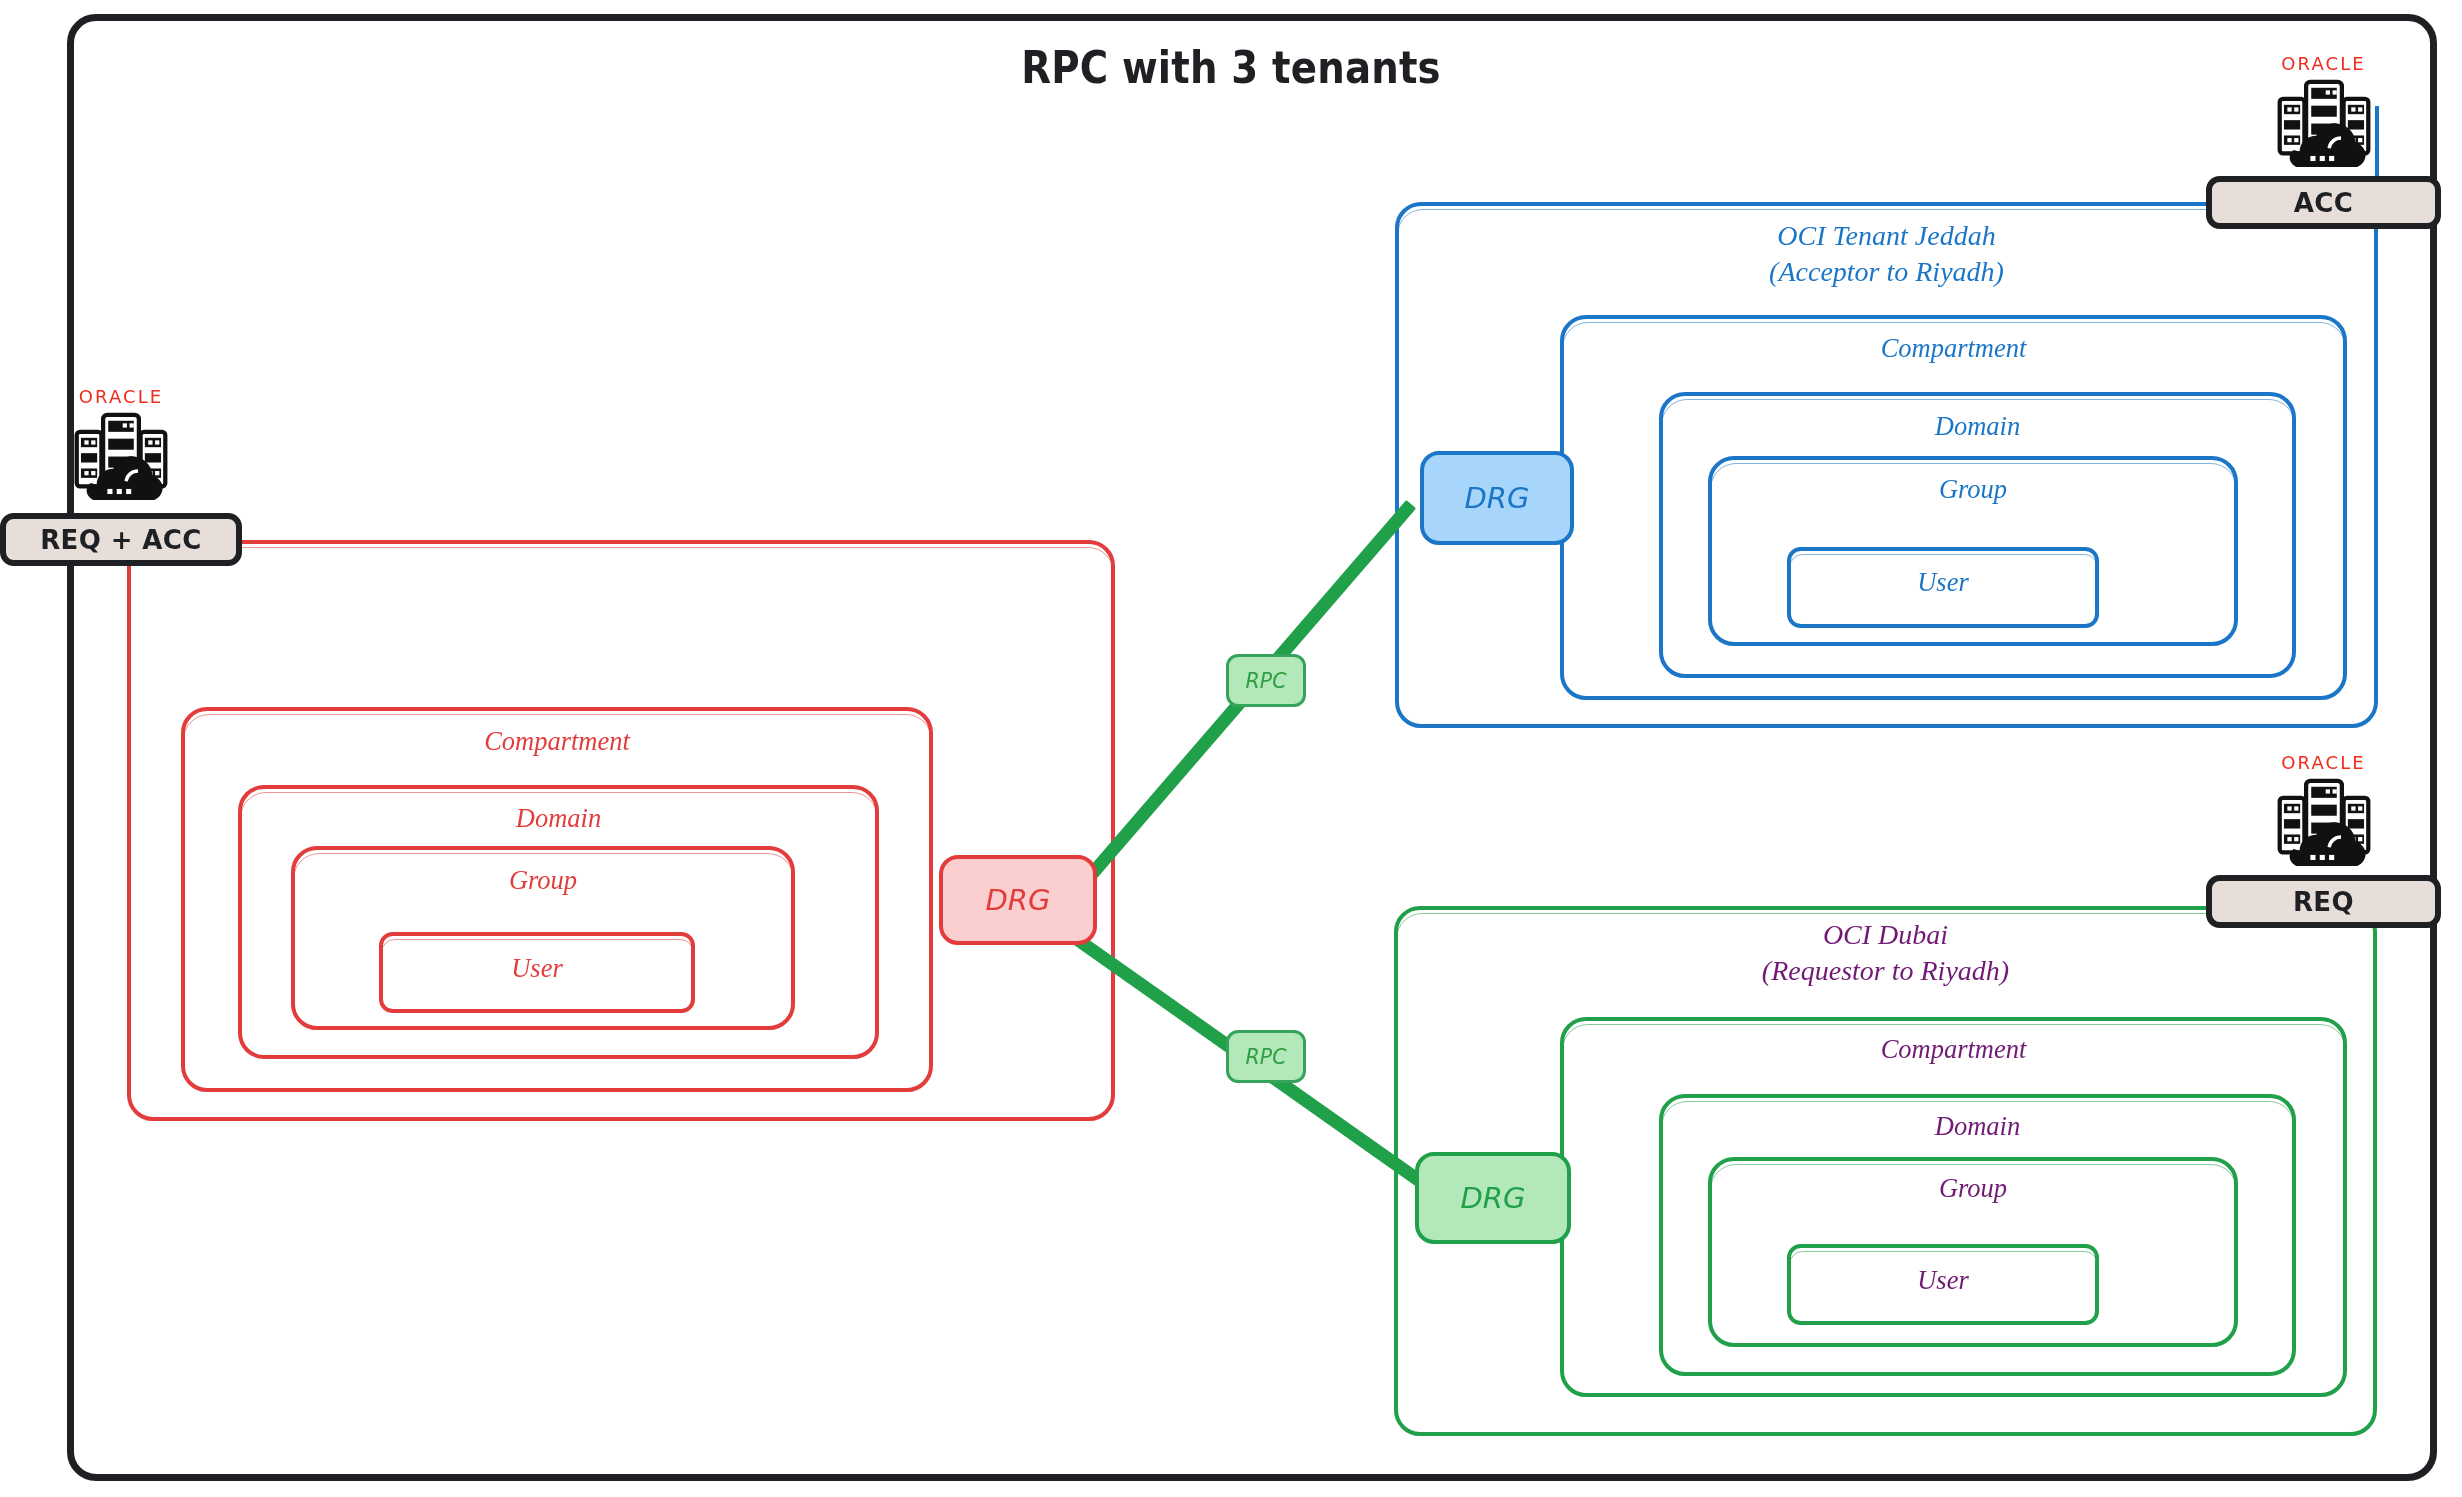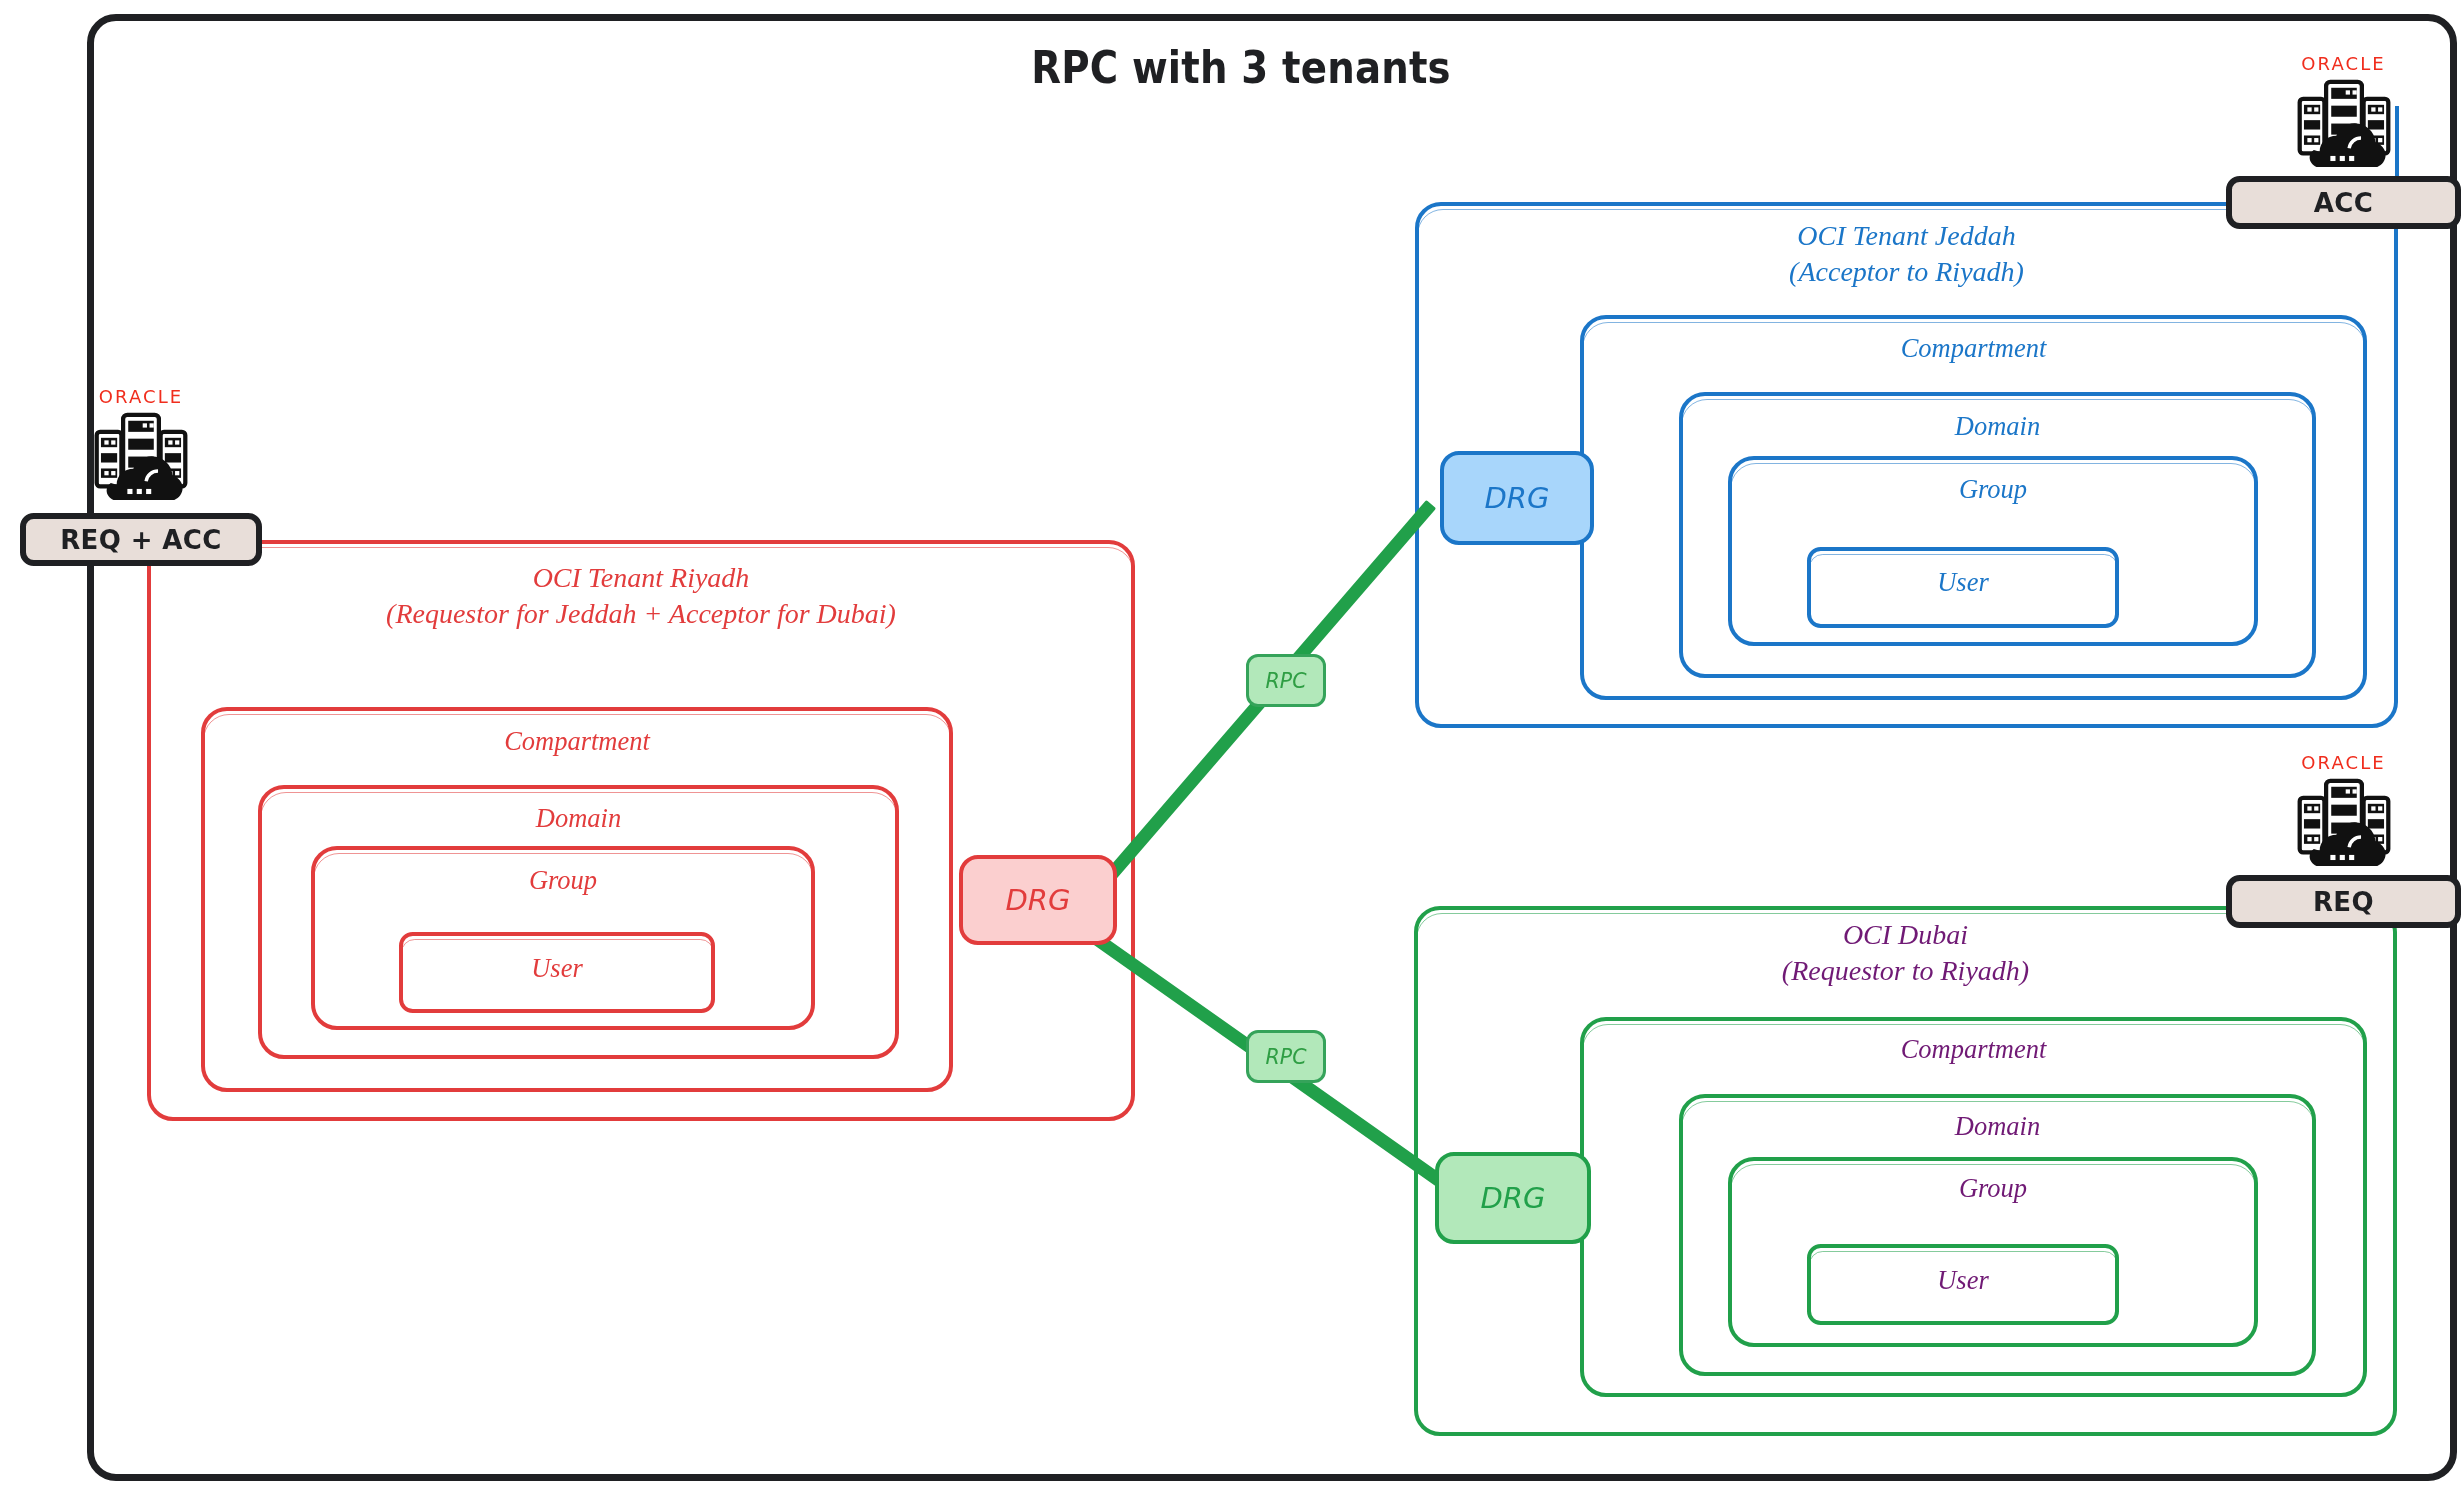--- a/index.html
+++ b/index.html
@@ -1,19 +1,19 @@
 <!DOCTYPE html>
 <html style="font-size:13.7px"><head>
 <meta charset="utf-8">
 <style>
   html,body{margin:0;padding:0;background:#ffffff;}
   body{width:2462px;height:1497px;position:relative;overflow:hidden;
        font-family:"DejaVu Sans", sans-serif;}
 
-  #stage{position:absolute;inset:0;margin-left:20px;}
+  #stage{position:absolute;inset:0;}
 
   
   .outer-frame{
     position:absolute;left:67px;top:13.7px;width:2370px;height:1467px;
     border:7.7px solid #1f2023;border-radius:29px;box-sizing:border-box;
     background:#fff;
   }
 
   
   .title{
@@ -96,22 +96,20 @@
 
   <div class="link" style="left:1076px;top:886px;width:513px;transform:rotate(-49.2deg);"></div>
 
   <div class="link" style="left:1076px;top:932px;width:475px;transform:rotate(35.2deg);"></div>
 
   <div class="rpc" style="left:1226px;top:654px;width:80px;height:53px;">RPC</div>
   <div class="rpc" style="left:1226px;top:1030px;width:80px;height:53px;">RPC</div>
 
   <div class="hbox r" style="left:127px;top:540px;width:988px;height:581px;"></div>
 
-  <div class="hlabel big c-r" style="left:127px;width:988px;top:560px;">OCI Tenant Riyadh
-(Requestor for Jeddah + Acceptor for Dubai)</div>
 
   <div class="hbox r" style="left:181px;top:707px;width:752px;height:385px;"></div>
   <div class="hlabel c-r" style="left:181px;width:752px;top:725px;">Compartment</div>
 
   <div class="hbox r" style="left:238px;top:785px;width:641px;height:274px;"></div>
   <div class="hlabel c-r" style="left:238px;width:641px;top:802px;">Domain</div>
 
   <div class="hbox r" style="left:291px;top:846px;width:504px;height:184px;"></div>
   <div class="hlabel c-r" style="left:291px;width:504px;top:864px;">Group</div>
 

